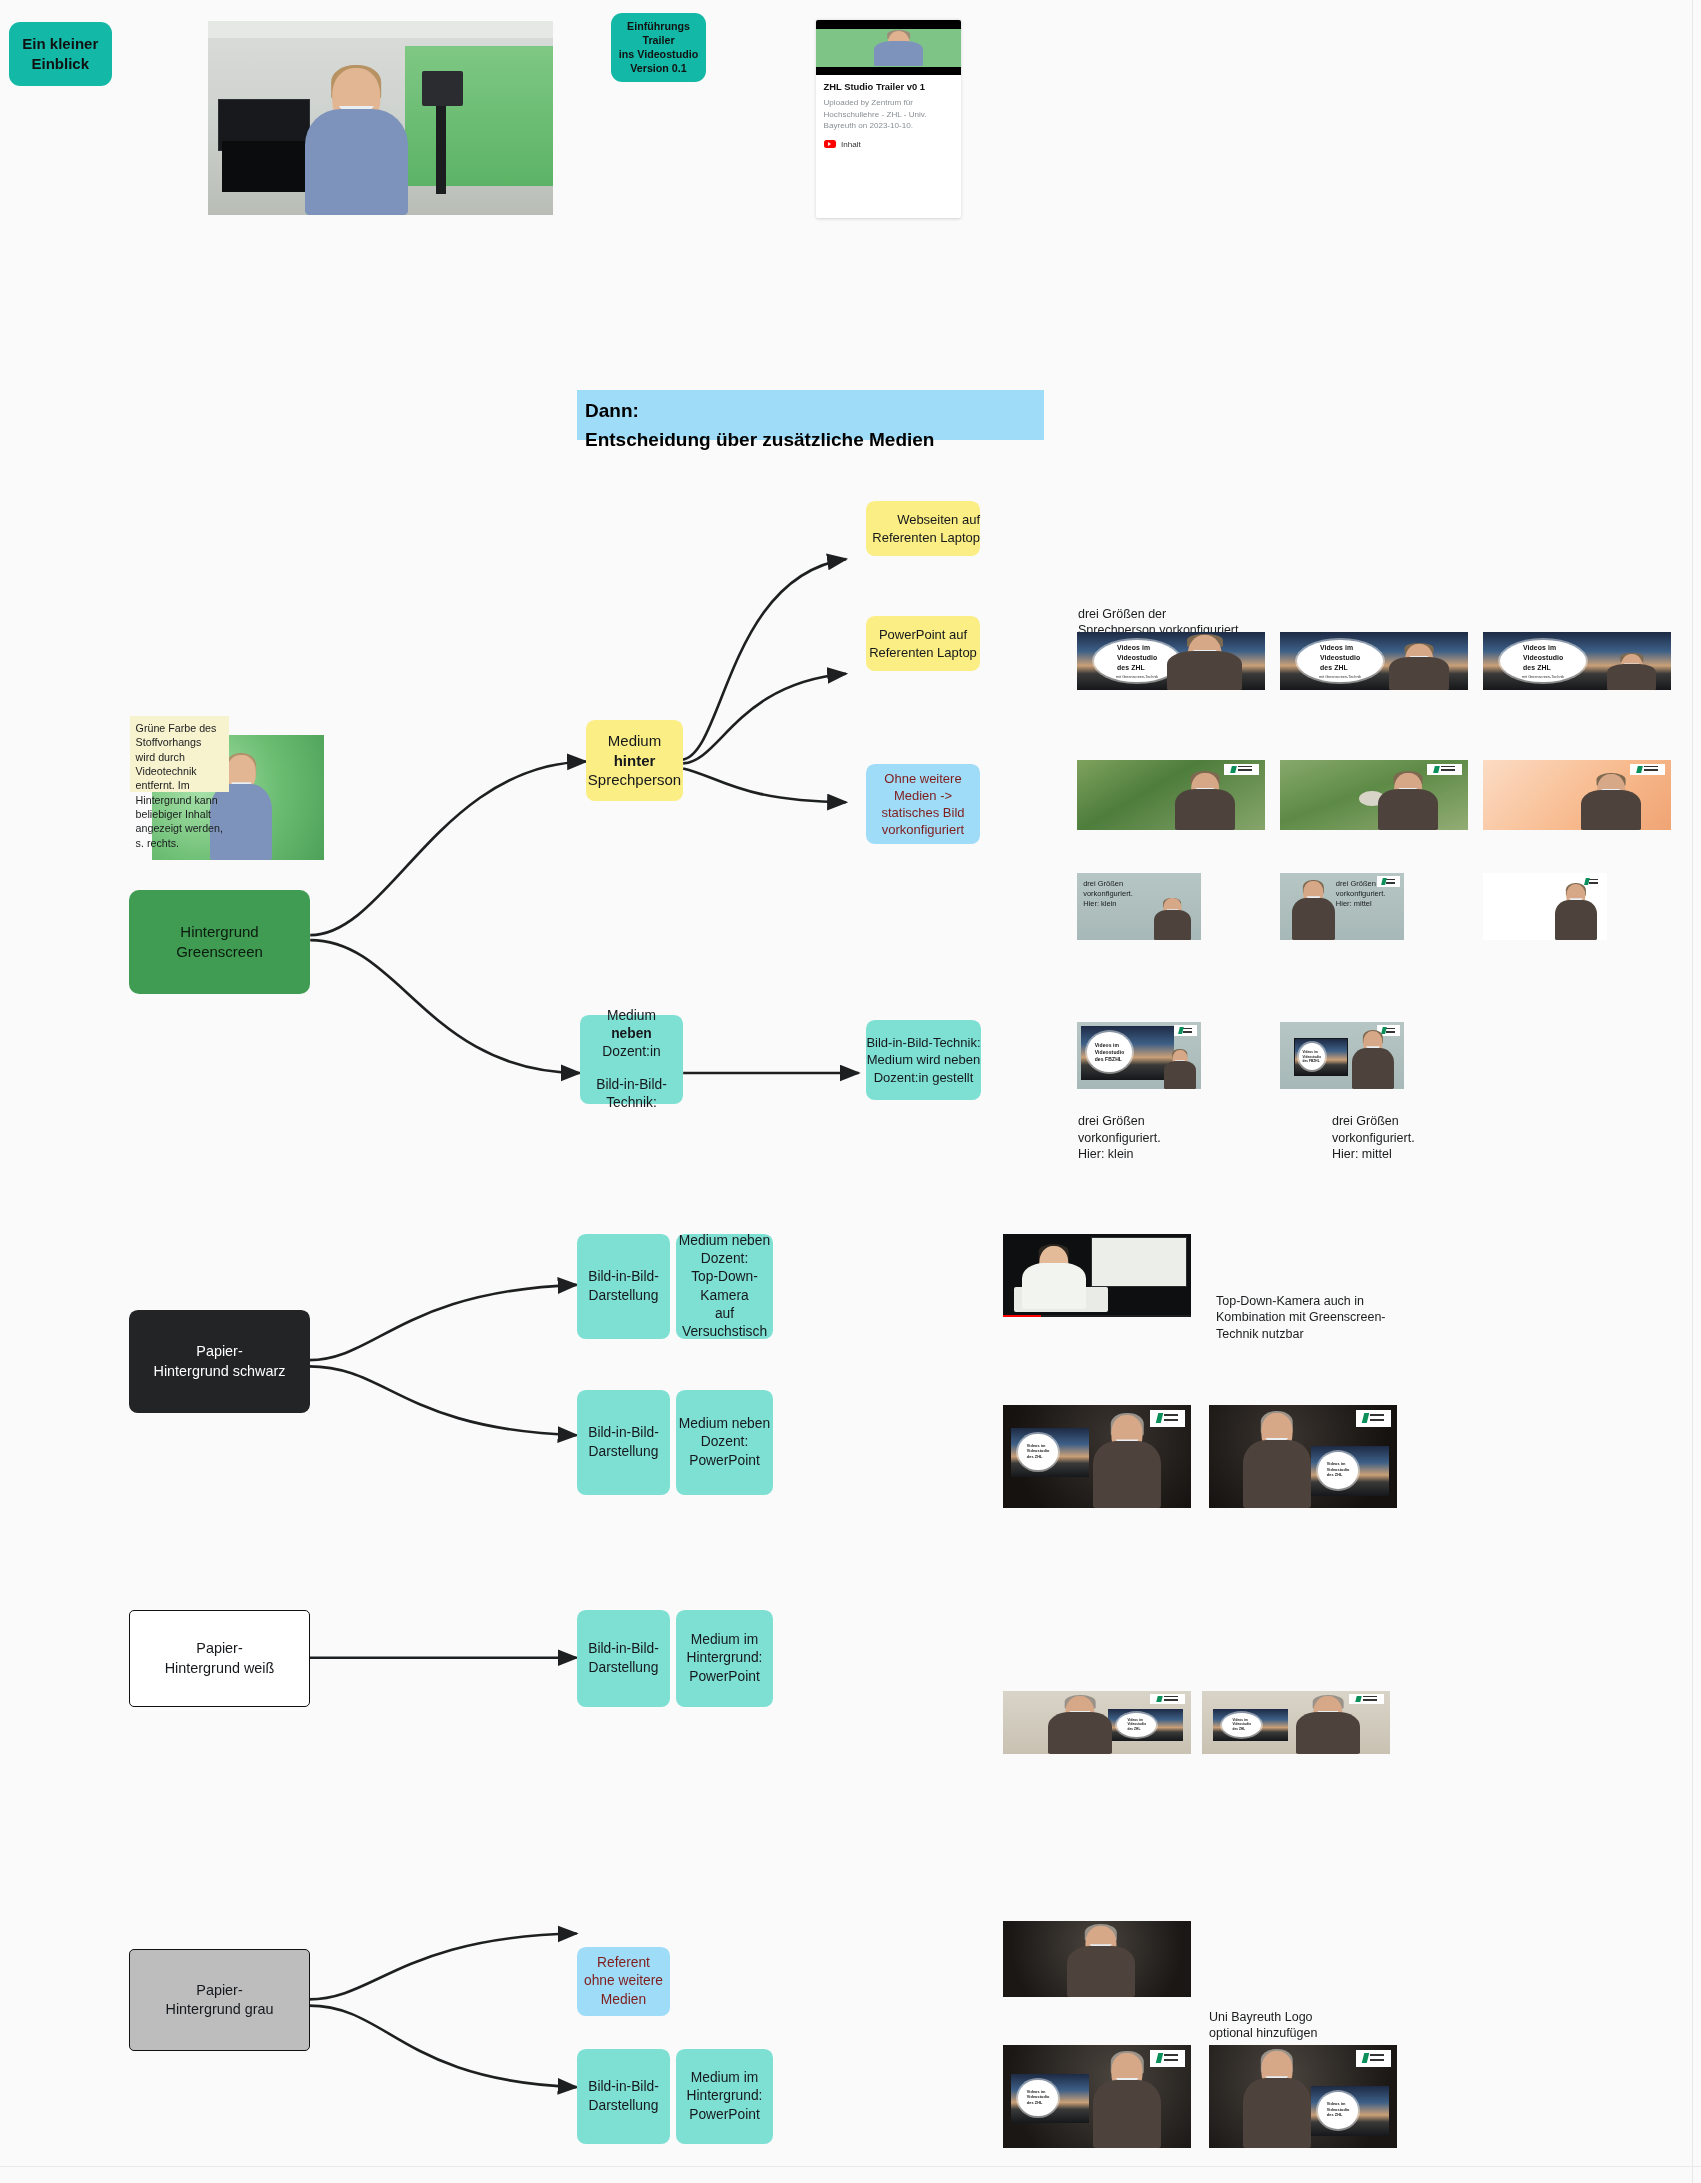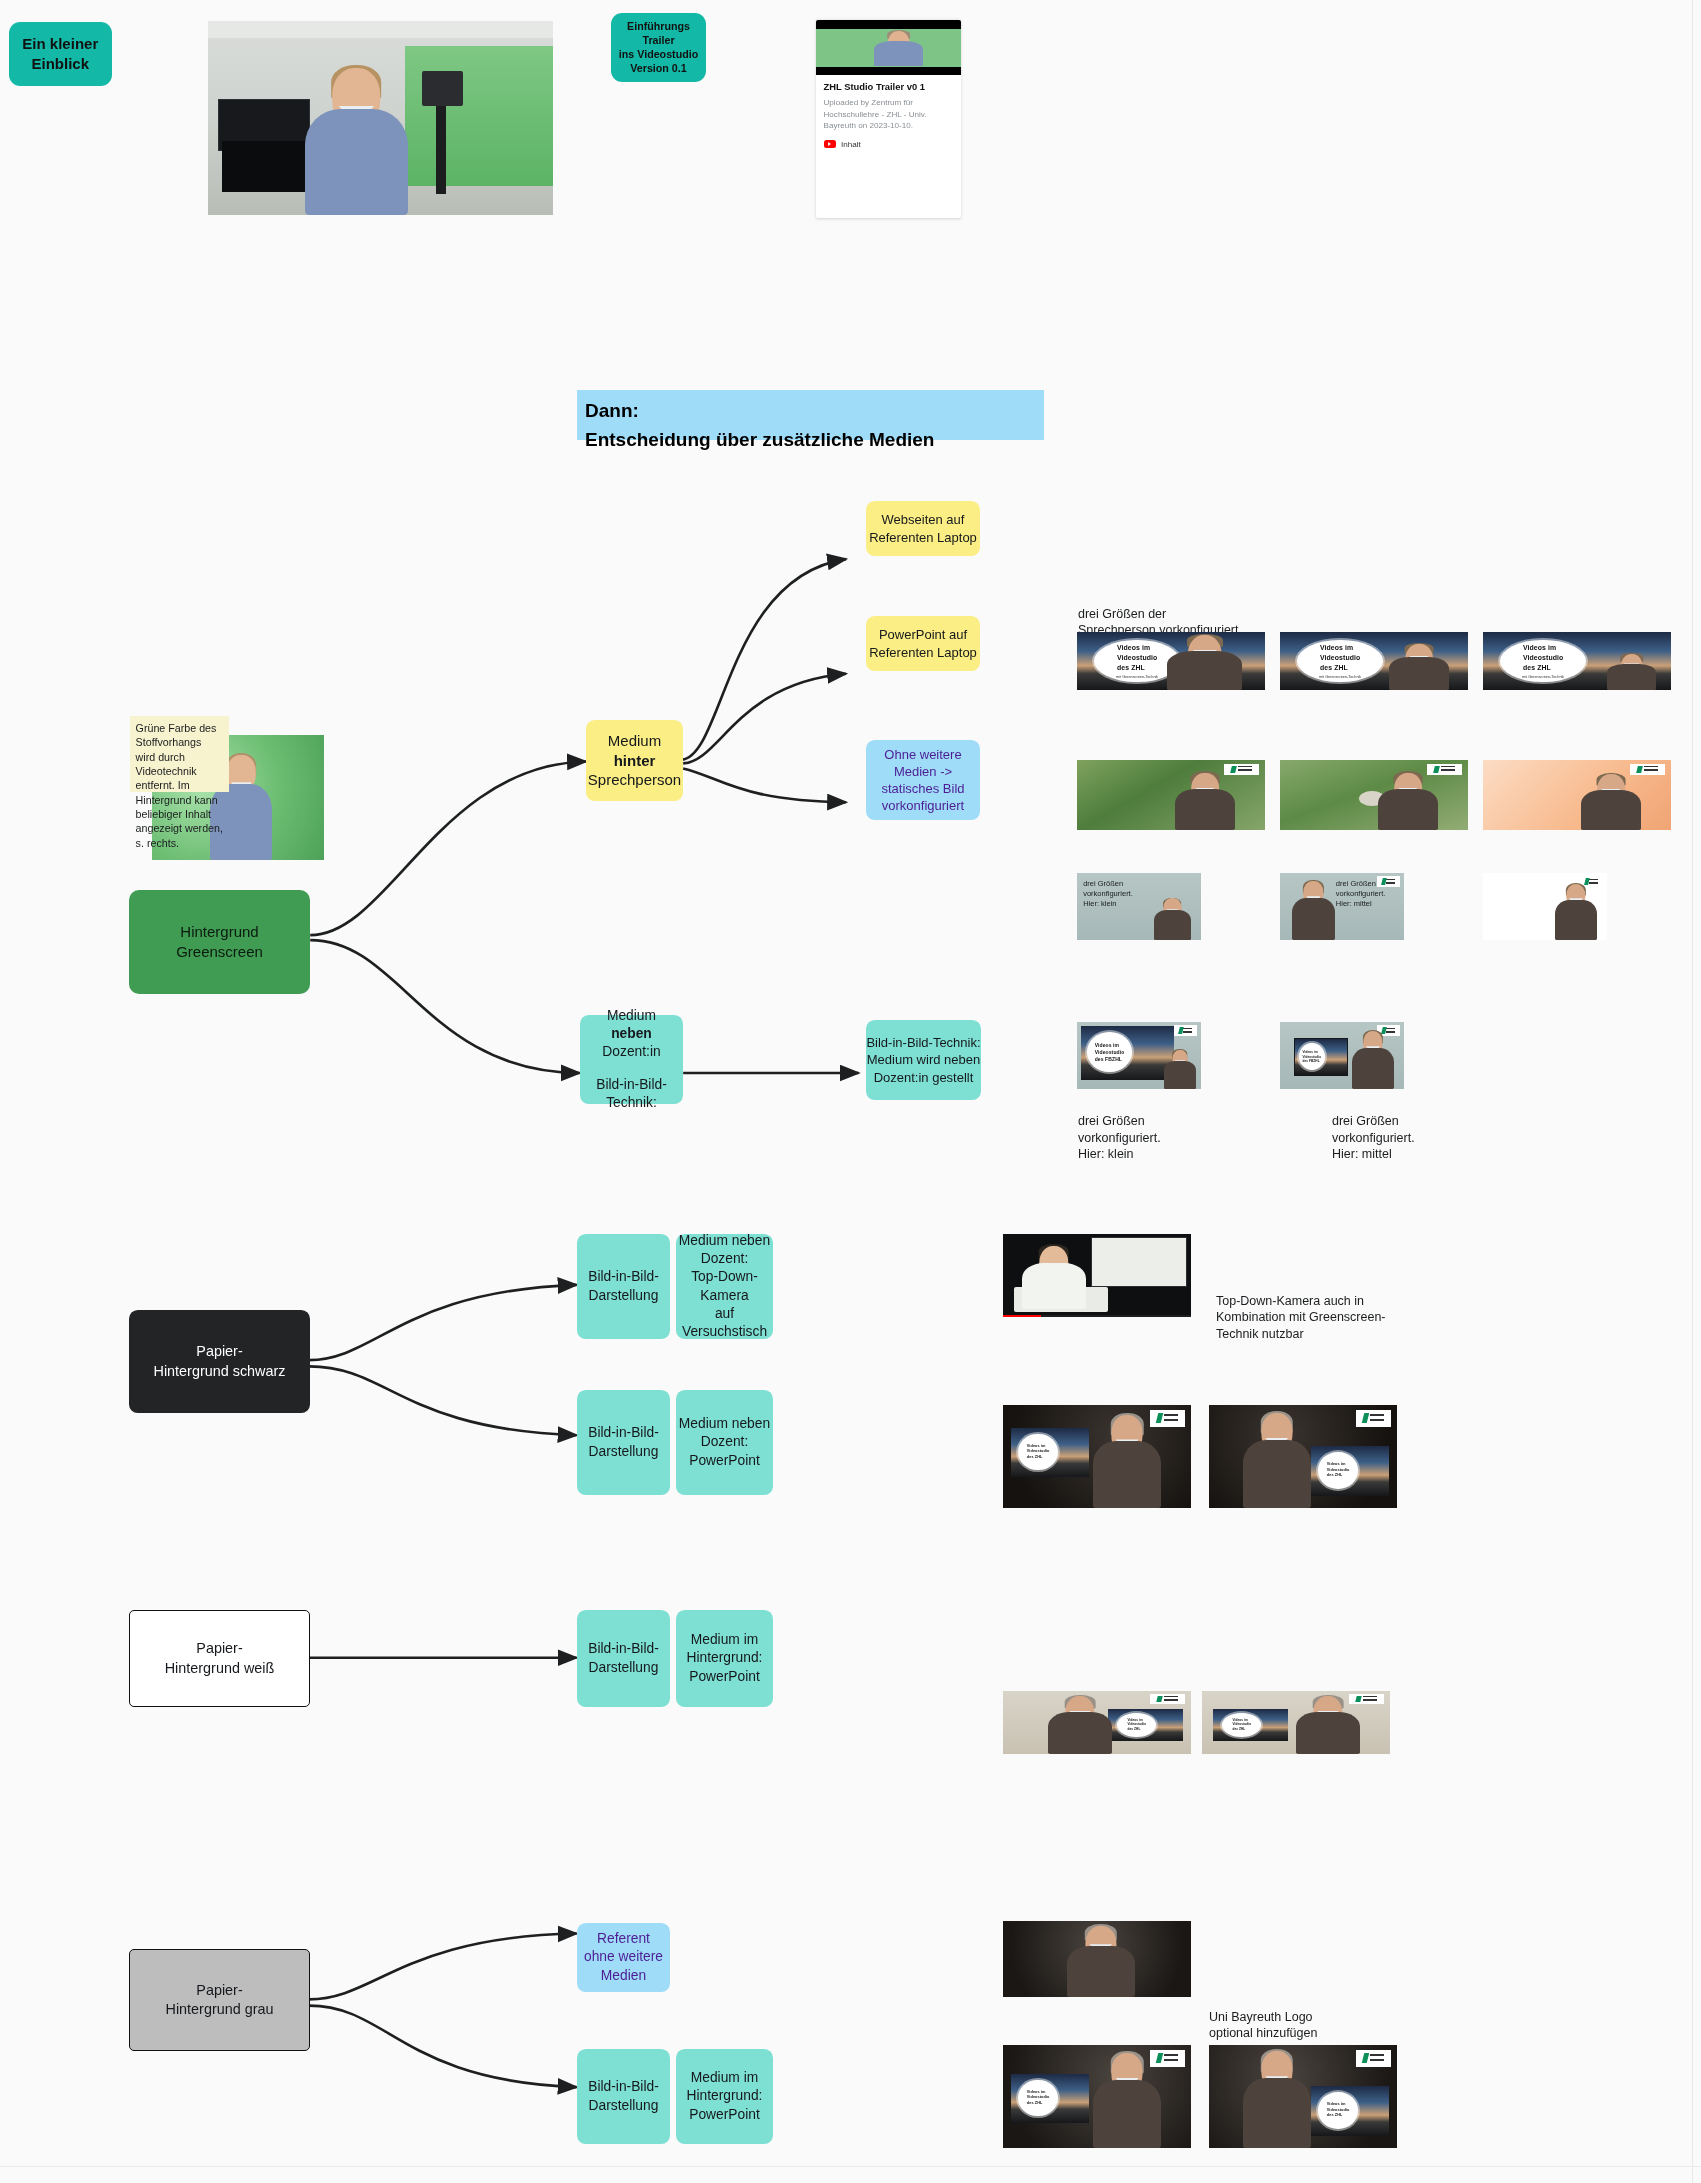--- a/index.html
+++ b/index.html
@@ -13,21 +13,21 @@
   .right-border{position:absolute;top:0;right:8.1px;width:1.3px;height:2183px;background:#e8e8e8;}
   .bottom-border{position:absolute;left:0;bottom:15.7px;width:1701px;height:1.3px;background:#eaeaea;}
 
   
   .node{position:absolute;box-sizing:border-box;display:flex;align-items:center;
         justify-content:center;text-align:center;line-height:1.32;}
   .node span{display:block;width:100%;}
 
   .sticky{background:#14b8a6;border-radius:11.3px;color:#111;font-weight:700;}
   .yellow{background:#fbee84;border-radius:8.8px;color:#15181c;}
-  .blue{background:#9fdcf8;border-radius:8.8px;color:#4c1d95;}
+  .blue{background:#9fdcf8;border-radius:8.8px;color:#7f1d1d;margin-top:24px;}
   .teal{background:#7ee0d3;border-radius:8.8px;color:#15181c;}
   .green{background:#3f9c52;border-radius:10px;color:#0c1a0f;}
   .black{background:#222426;border-radius:8.8px;color:#ffffff;}
   .white{background:#ffffff;border-radius:5px;color:#15181c;border:1.9px solid #111;}
   .grey{background:#bdbdbd;border-radius:5px;color:#15181c;border:1.9px solid #111;}
 
   .banner{position:absolute;background:#9fdcf8;box-sizing:border-box;
           padding:8.8px 8.8px 6.3px 10px;color:#000;font-weight:700;}
   .banner .l1{font-size:19px;line-height:1.22;}
   .banner .l2{font-size:19px;line-height:1.22;margin-top:5.6px;}
@@ -193,21 +193,21 @@
 
   <div class="node green" style="left:129px;top:890px;width:181px;height:104px;font-size:15px;white-space:pre-line;">
     <span>Hintergrund
 Greenscreen</span>
   </div>
 
   <div class="node yellow" style="left:586px;top:720px;width:97px;height:81px;font-size:15px;">
     <span><span>Medium </span><b>hinter</b><br><span>Sprechperson</span></span>
   </div>
 
-  <div class="node yellow" style="left:866px;top:501px;width:114px;height:55px;font-size:13px;white-space:pre-line;">
+  <div class="node yellow" style="left:866px;top:501px;width:114px;height:55px;font-size:13px;white-space:pre-line;text-align:right;">
     <span>Webseiten auf
 Referenten Laptop</span>
   </div>
   <div class="node yellow" style="left:866px;top:616px;width:114px;height:55px;font-size:13px;white-space:pre-line;">
     <span>PowerPoint auf
 Referenten Laptop</span>
   </div>
   <div class="node blue" style="left:866px;top:740px;width:114px;height:80px;font-size:13px;white-space:pre-line;">
     <span>Ohne weitere
 Medien -&gt;

